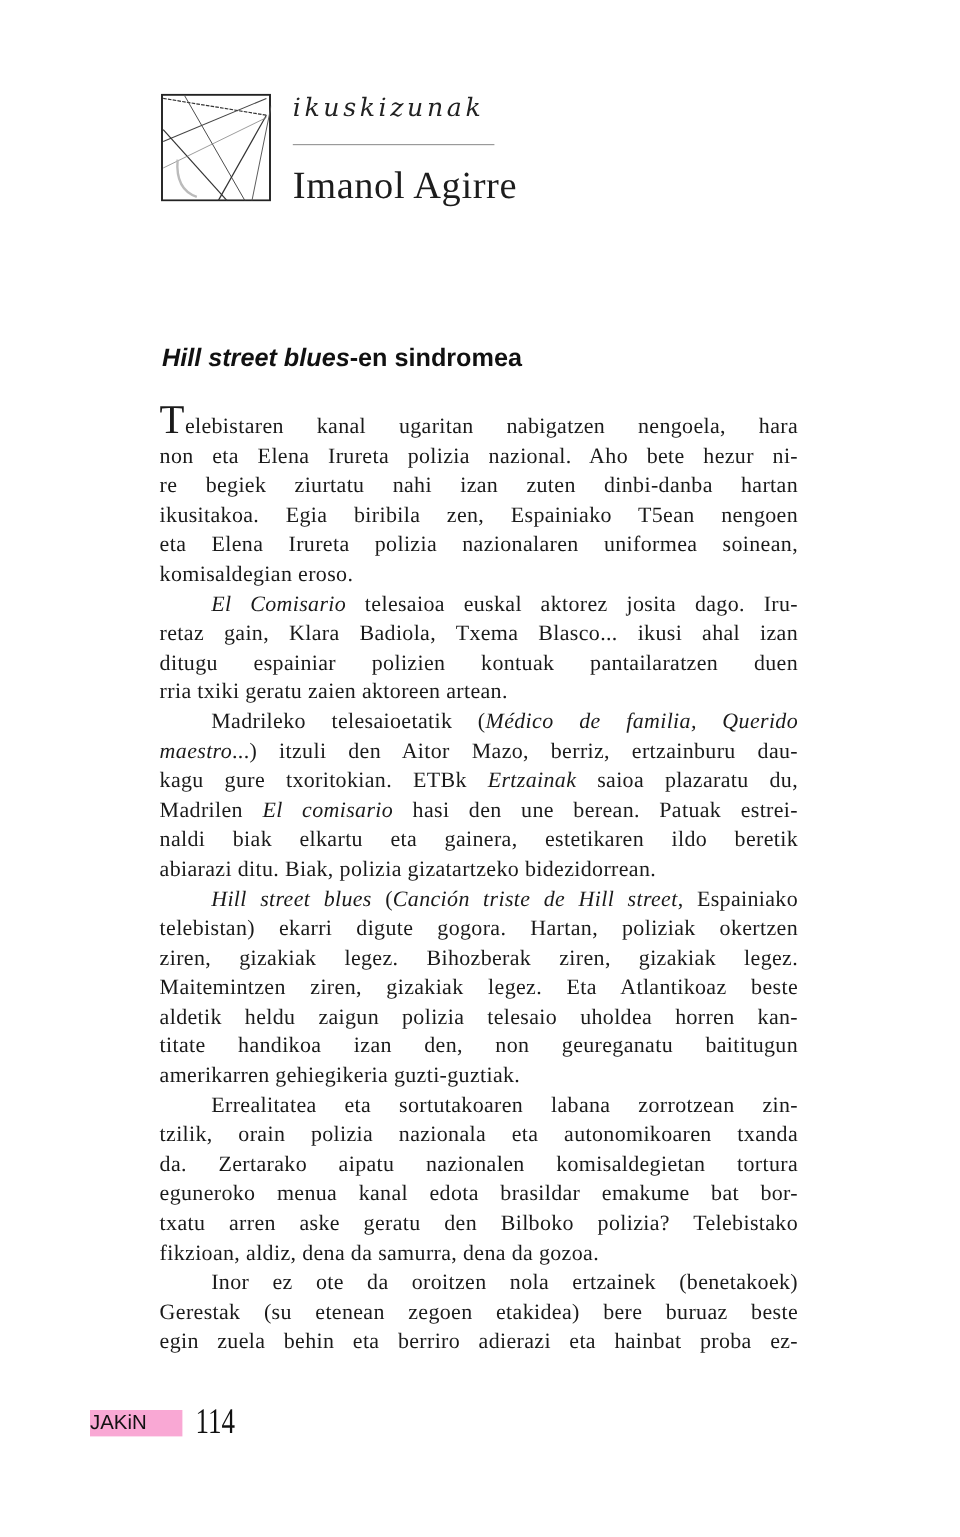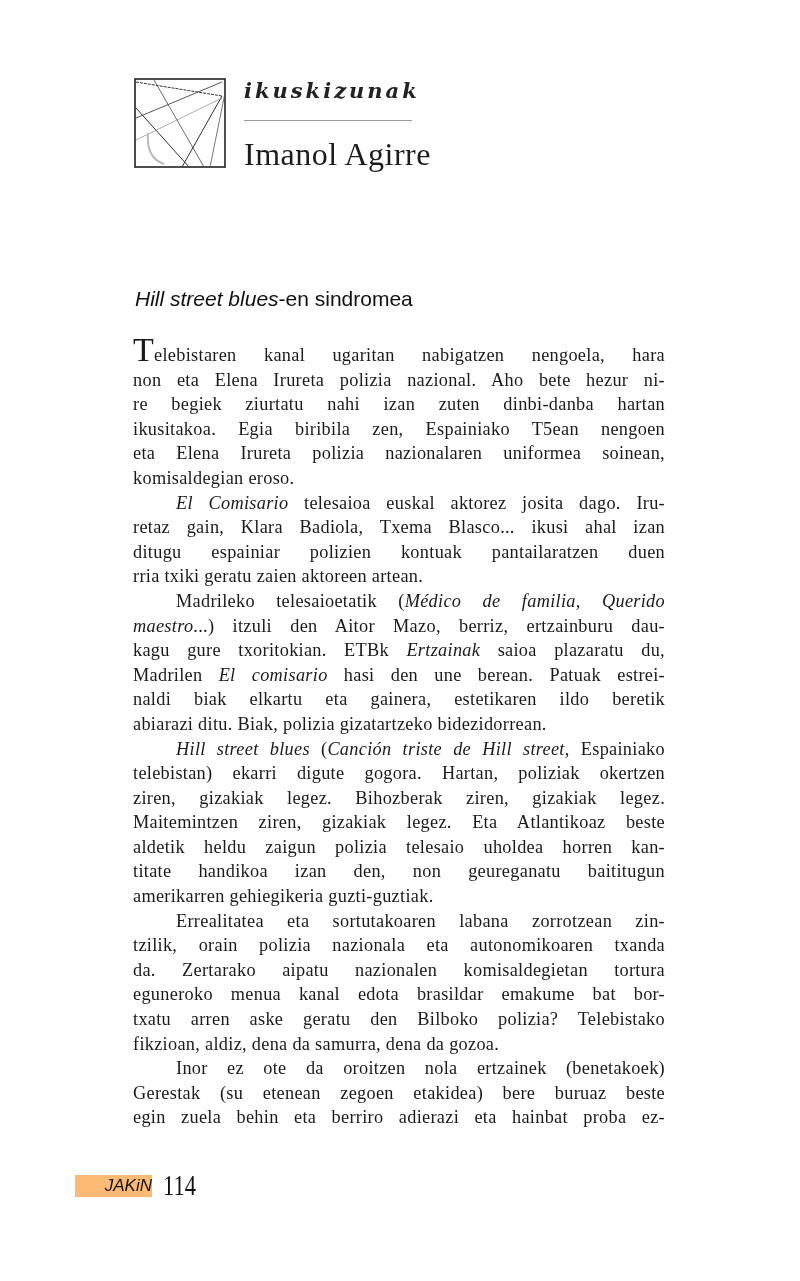--- a/index.html
+++ b/index.html
@@ -1,28 +1,28 @@
 <!DOCTYPE html>
 <html><head>
 <meta charset="utf-8">
 <style>
   html, body { margin:0; padding:0; background:#ffffff; }
   body { width:800px; height:1281px; position:relative; overflow:hidden; font-family:"Liberation Serif", serif; color:#1a1a1a; }
   .logo { position:absolute; left:134px; top:78px; width:92px; height:90px; }
-  .section-label { position:absolute; left:244px; top:78px; font-family:"DejaVu Serif", serif; font-style:italic; font-weight:bold; font-size:21px; letter-spacing:3px; color:#222; }
+  .section-label { position:absolute; left:244px; top:78px; font-family:"DejaVu Serif", serif; font-style:italic; font-weight:normal; font-size:21px; letter-spacing:3px; color:#222; }
   .rule { position:absolute; left:244px; top:120px; width:168px; height:1px; background:#9a9a9a; }
   .author { position:absolute; left:244px; top:136px; font-size:32px; letter-spacing:0.5px; color:#1c1c1c; }
-  .title { position:absolute; left:135px; top:287px; font-family:"Liberation Sans", sans-serif; font-weight:normal; font-size:21px; color:#111; }
+  .title { position:absolute; left:135px; top:287px; font-family:"Liberation Sans", sans-serif; font-weight:bold; font-size:21px; color:#111; }
   .title i { font-style:italic; }
   .body { position:absolute; left:133px; top:343px; width:532px; font-size:18.3px; }
   .line { height:24.6px; line-height:24.6px; white-space:nowrap; text-align:justify; text-align-last:justify; letter-spacing:0.3px; }
   .line.last { text-align-last:left; }
   .line.indent { padding-left:43px; }
   .dropcap { font-size:34px; line-height:10px; }
-  .footer-badge { position:absolute; left:75px; top:1175px; width:77px; height:22px; background:#fdba74; font-family:"Liberation Sans", sans-serif; font-size:17px; line-height:22px; text-align:right; color:#111;font-style:italic; }
+  .footer-badge { position:absolute; left:75px; top:1175px; width:77px; height:22px; background:#f9a8d4; font-family:"Liberation Sans", sans-serif; font-size:17px; line-height:22px; text-align:left; color:#111; }
   .page-num { position:absolute; left:163px; top:1168px; font-family:"Liberation Serif", serif; font-size:30px; transform:scaleX(0.75); transform-origin:left; color:#111; }
 </style>
 </head>
 <body>
 
 <svg class="logo" viewBox="0 0 92 90">
   <rect x="1" y="1" width="90" height="88" fill="none" stroke="#222" stroke-width="1.6"></rect>
   <line x1="2" y1="4" x2="88" y2="18" stroke="#333" stroke-width="1" stroke-dasharray="3,1"></line>
   <line x1="2" y1="40" x2="88" y2="4" stroke="#444" stroke-width="0.9"></line>
   <line x1="2" y1="30" x2="55" y2="89" stroke="#333" stroke-width="1"></line>

